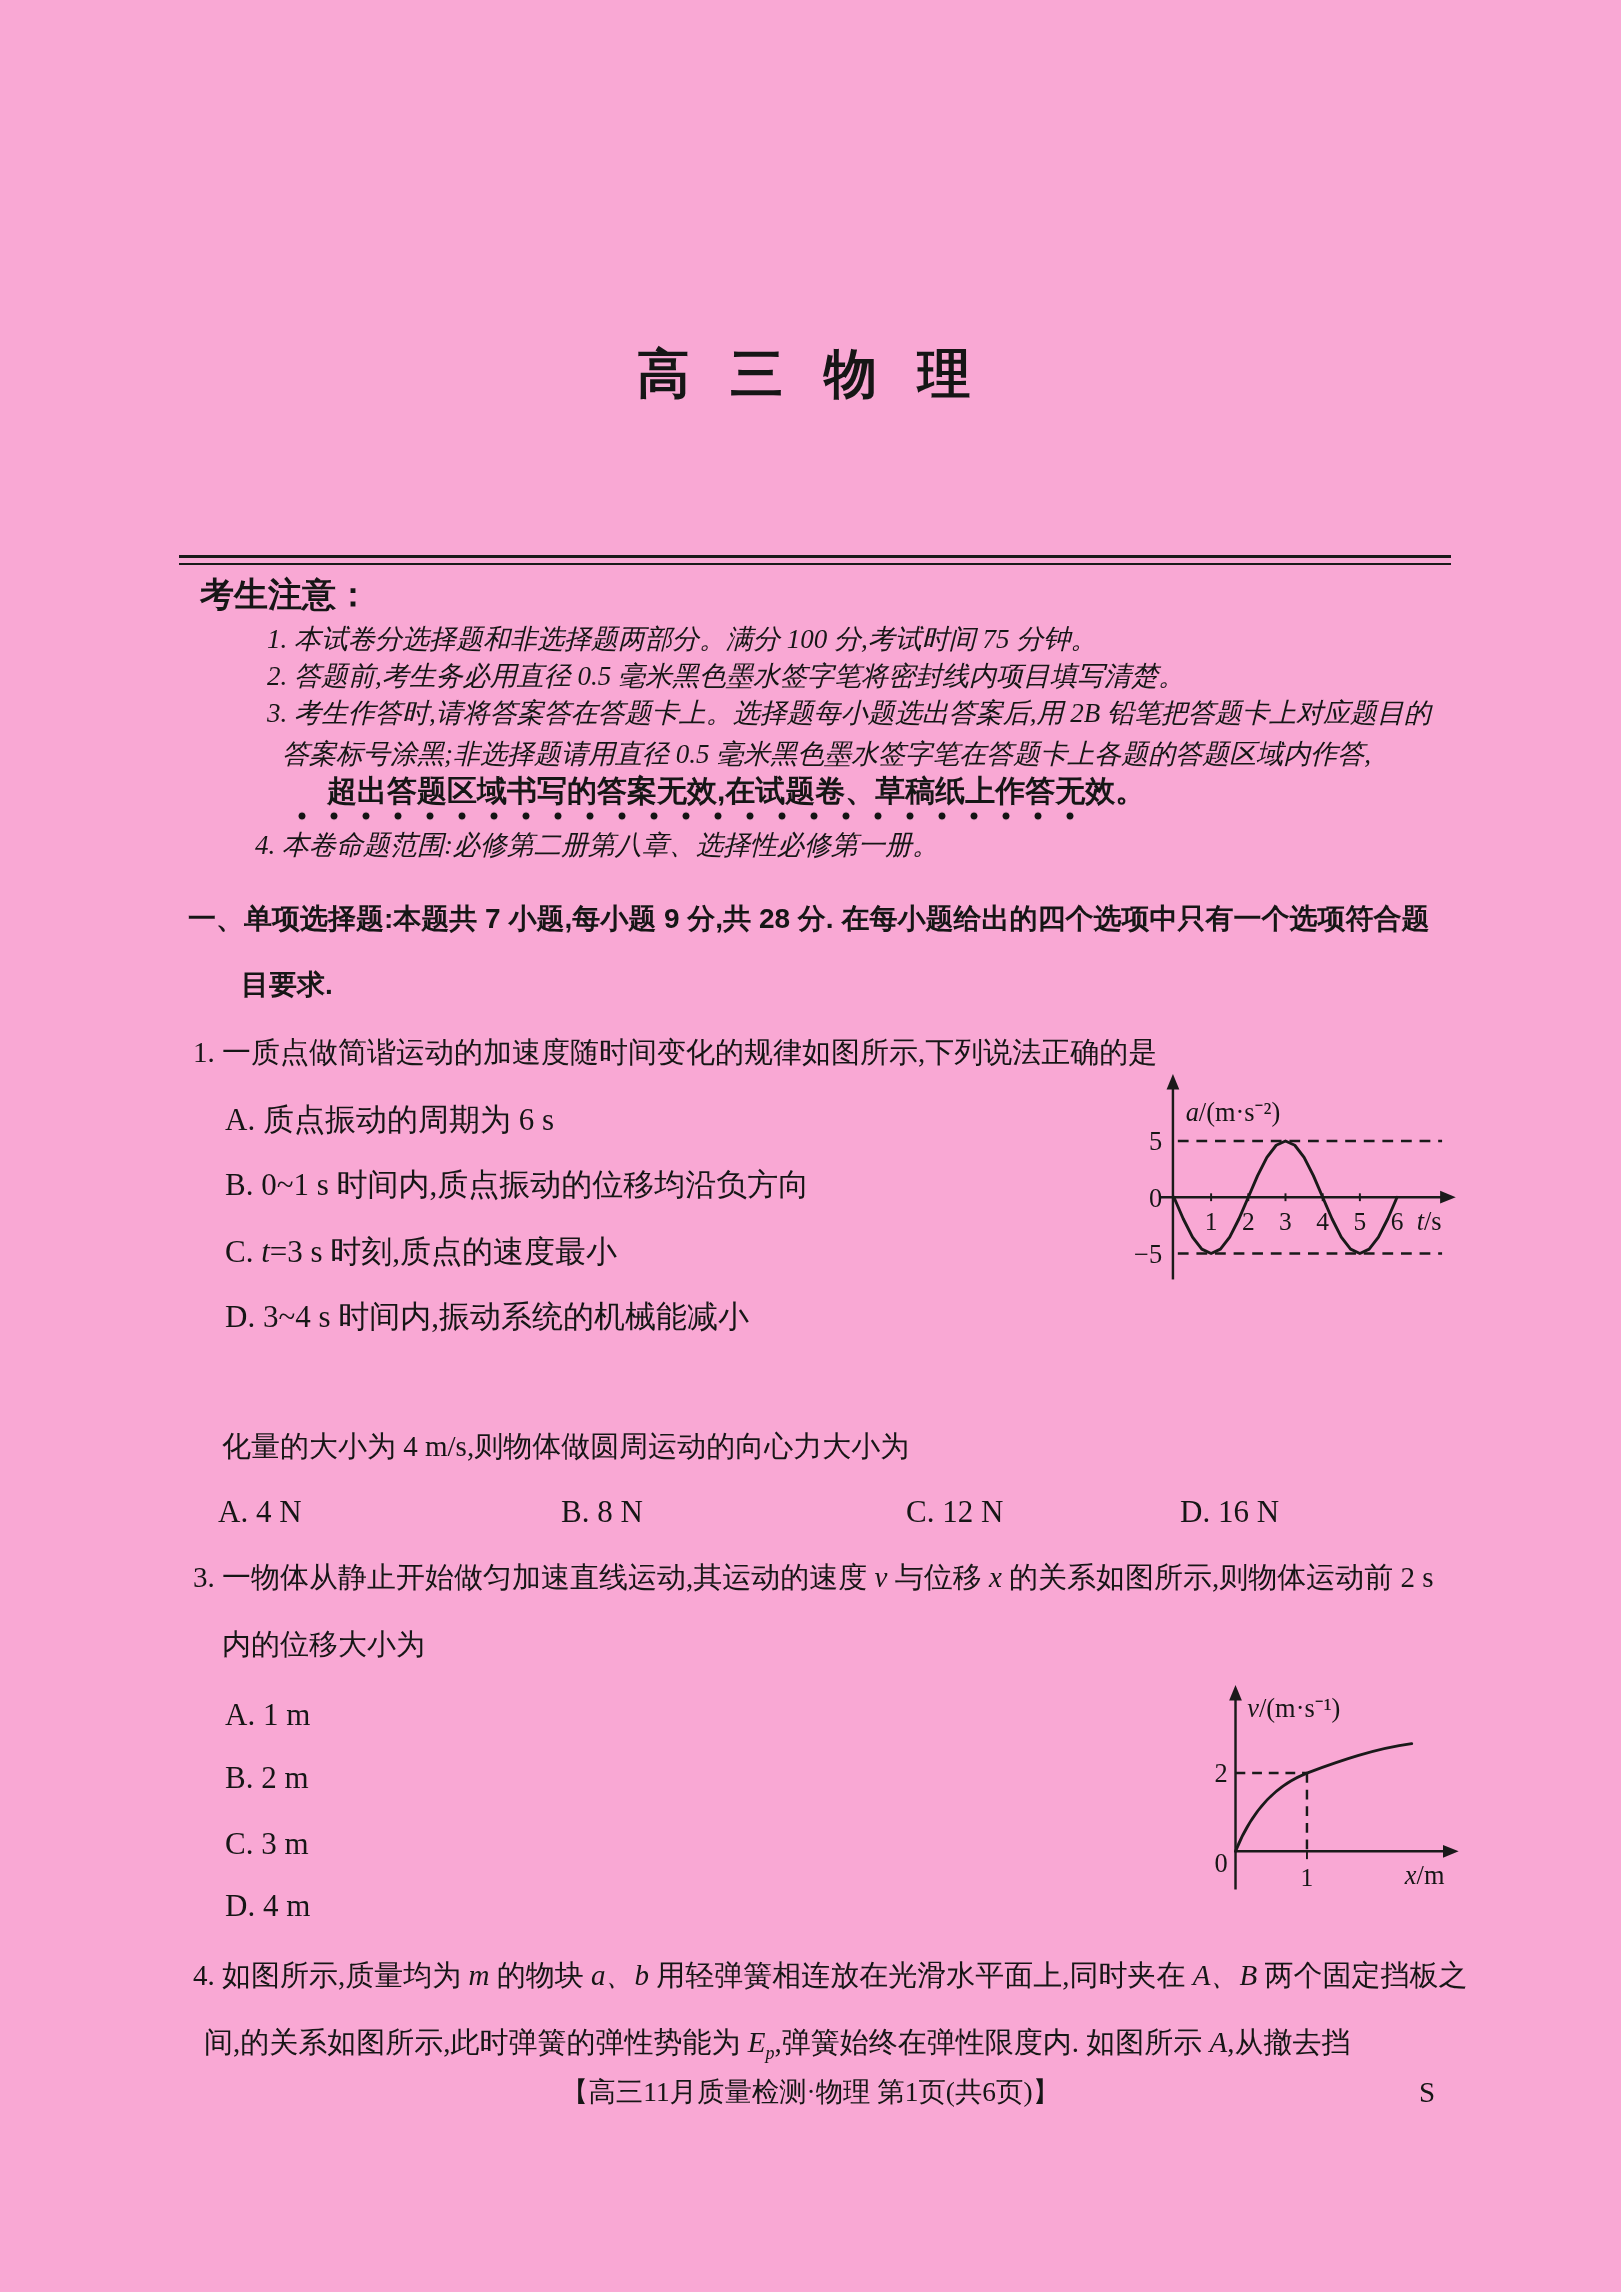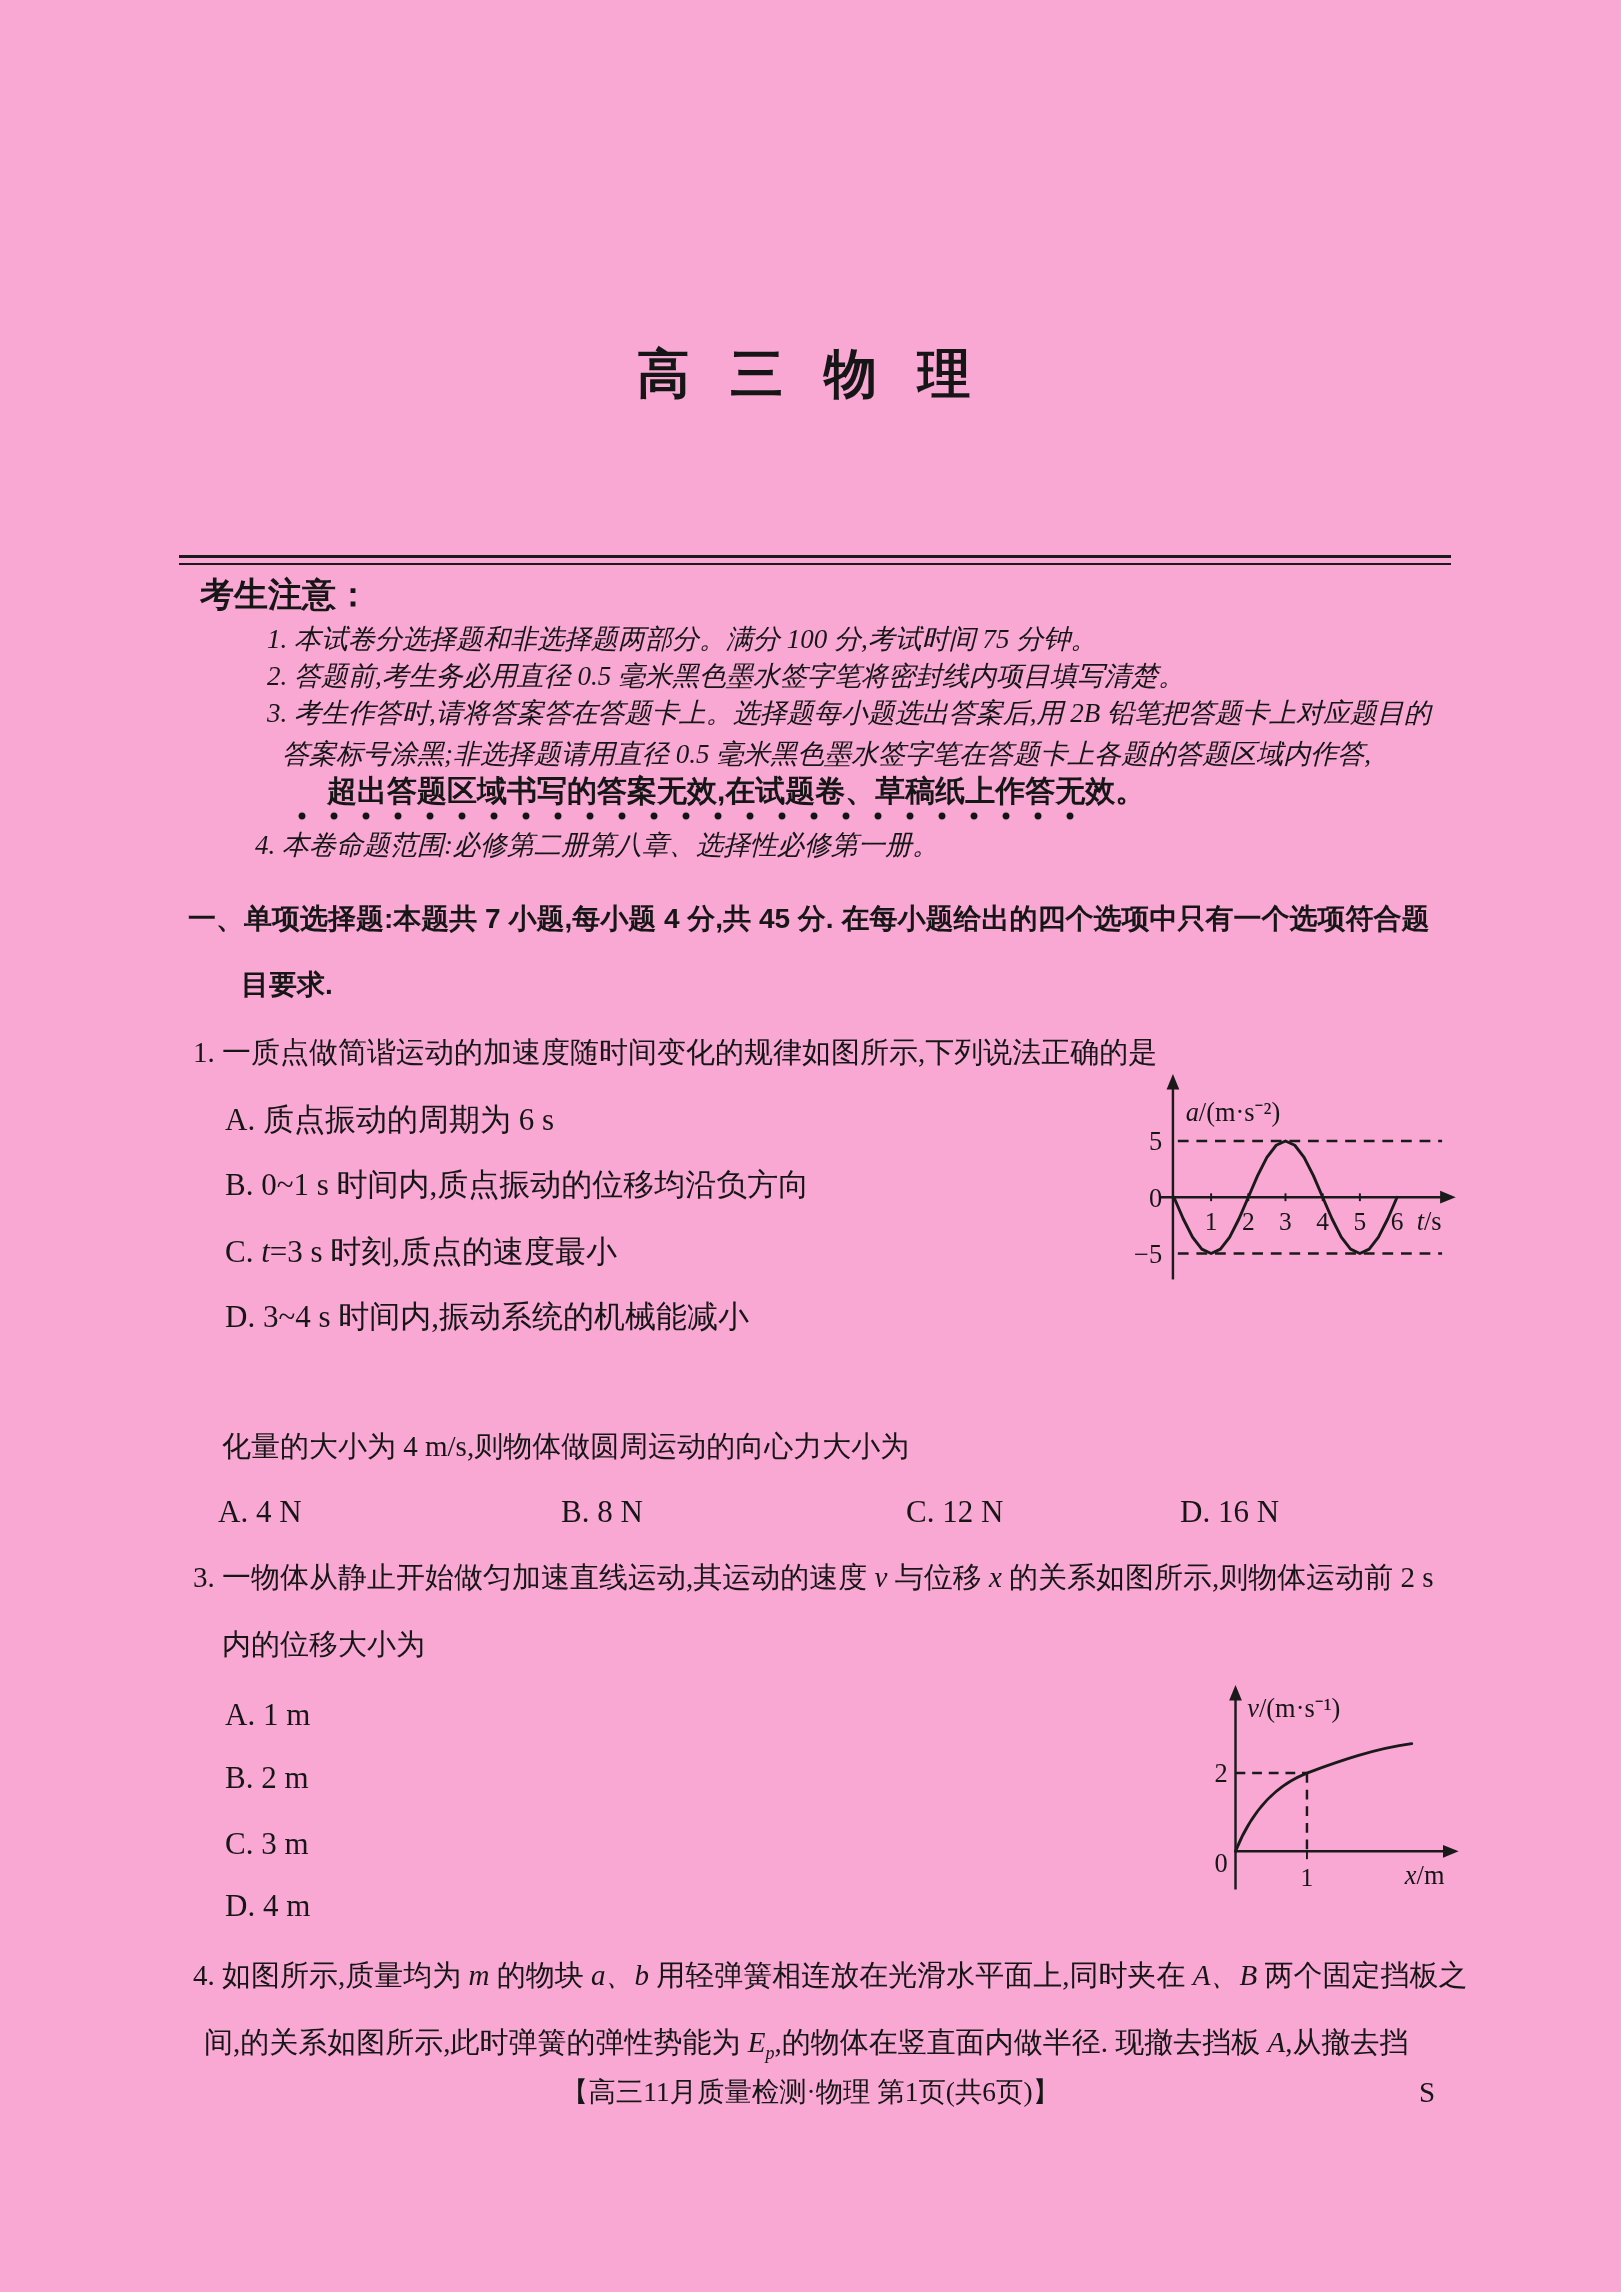--- a/index.html
+++ b/index.html
@@ -50,21 +50,21 @@
 
   <div class="abs hei notice-heading" style="left:200px; top:572px;">考生注意：</div>
   <div class="abs kai" style="left:267px; top:621px;">1. 本试卷分选择题和非选择题两部分。满分 100 分,考试时间 75 分钟。</div>
   <div class="abs kai" style="left:267px; top:658px;">2. 答题前,考生务必用直径 0.5 毫米黑色墨水签字笔将密封线内项目填写清楚。</div>
   <div class="abs kai" style="left:267px; top:695px;">3. 考生作答时,请将答案答在答题卡上。选择题每小题选出答案后,用 2B 铅笔把答题卡上对应题目的</div>
   <div class="abs kai" style="left:282px; top:736px;">答案标号涂黑;非选择题请用直径 0.5 毫米黑色墨水签字笔在答题卡上各题的答题区域内作答,</div>
   <div class="abs hei emph-line" style="left:280px; top:771px;margin-left:47px;">超出答题区域书写的答案无效,在试题卷、草稿纸上作答无效。</div>
   <div class="abs dots"></div>
   <div class="abs kai" style="left:255px; top:827px;">4. 本卷命题范围:必修第二册第八章、选择性必修第一册。</div>
 
-  <div class="abs hei sec-heading" style="left:188px; top:900px;">一、单项选择题:本题共 7 小题,每小题 4 分,共 45 分. 在每小题给出的四个选项中只有一个选项符合题</div>
+  <div class="abs hei sec-heading" style="left:188px; top:900px;">一、单项选择题:本题共 7 小题,每小题 9 分,共 28 分. 在每小题给出的四个选项中只有一个选项符合题</div>
   <div class="abs hei sec-heading" style="left:241px; top:966px;">目要求.</div>
 
   <div class="abs q" style="left:193px; top:1033px;">1. 一质点做简谐运动的加速度随时间变化的规律如图所示,下列说法正确的是</div>
   <div class="abs opt" style="left:225px; top:1099px;">A. 质点振动的周期为 6 s</div>
   <div class="abs opt" style="left:225px; top:1164px;">B. 0~1 s 时间内,质点振动的位移均沿负方向</div>
   <div class="abs opt" style="left:225px; top:1231px;"><span>C. </span><span class="v">t</span><span>=3 s 时刻,质点的速度最小</span></div>
   <div class="abs opt" style="left:225px; top:1296px;">D. 3~4 s 时间内,振动系统的机械能减小</div>
 
   <svg class="abs" style="left:1117px; top:1070px;" width="382" height="230" viewBox="0 0 390 235">
     <line x1="57" y1="214" x2="57" y2="16" stroke-width="2.5"></line>
@@ -115,19 +115,19 @@
     <line x1="105" y1="173" x2="105" y2="181" stroke-width="2"></line>
     <path d="M32,173 C50,128 75,105 105,93 C140,80 175,68 212,63" fill="none" stroke-width="3" stroke-linecap="round"></path>
     <text x="24" y="102" font-size="27" text-anchor="end">2</text>
     <text x="24" y="194" font-size="27" text-anchor="end">0</text>
     <text x="105" y="208" font-size="26" text-anchor="middle">1</text>
     <text x="44" y="36" font-size="27"><tspan font-style="italic">v</tspan><tspan>/(m·s⁻¹)</tspan></text>
     <text x="205" y="206" font-size="27"><tspan font-style="italic">x</tspan><tspan>/m</tspan></text>
   </svg>
 
   <div class="abs q" style="left:193px; top:1956px;"><span>4. 如图所示,质量均为 </span><span class="v">m</span><span> 的物块 </span><span class="v">a、b</span><span> 用轻弹簧相连放在光滑水平面上,同时夹在 </span><span class="v">A、B</span><span> 两个固定挡板之</span></div>
-  <div class="abs q" style="left:204px; top:2023px;"><span>间,的关系如图所示,此时弹簧的弹性势能为 </span><span class="v">E</span><sub class="v">p</sub><span>,的物体在竖直面内做半径. 现撤去挡板 </span><span class="v">A</span><span>,从撤去挡</span></div>
+  <div class="abs q" style="left:204px; top:2023px;"><span>间,的关系如图所示,此时弹簧的弹性势能为 </span><span class="v">E</span><sub class="v">p</sub><span>,弹簧始终在弹性限度内. 如图所示 </span><span class="v">A</span><span>,从撤去挡</span></div>
 
   <div class="abs footer">【高三11月质量检测·物理  第1页(共6页)】</div>
   <div class="abs code-s">S</div>
 
 </div>
 
 
 </body></html>

